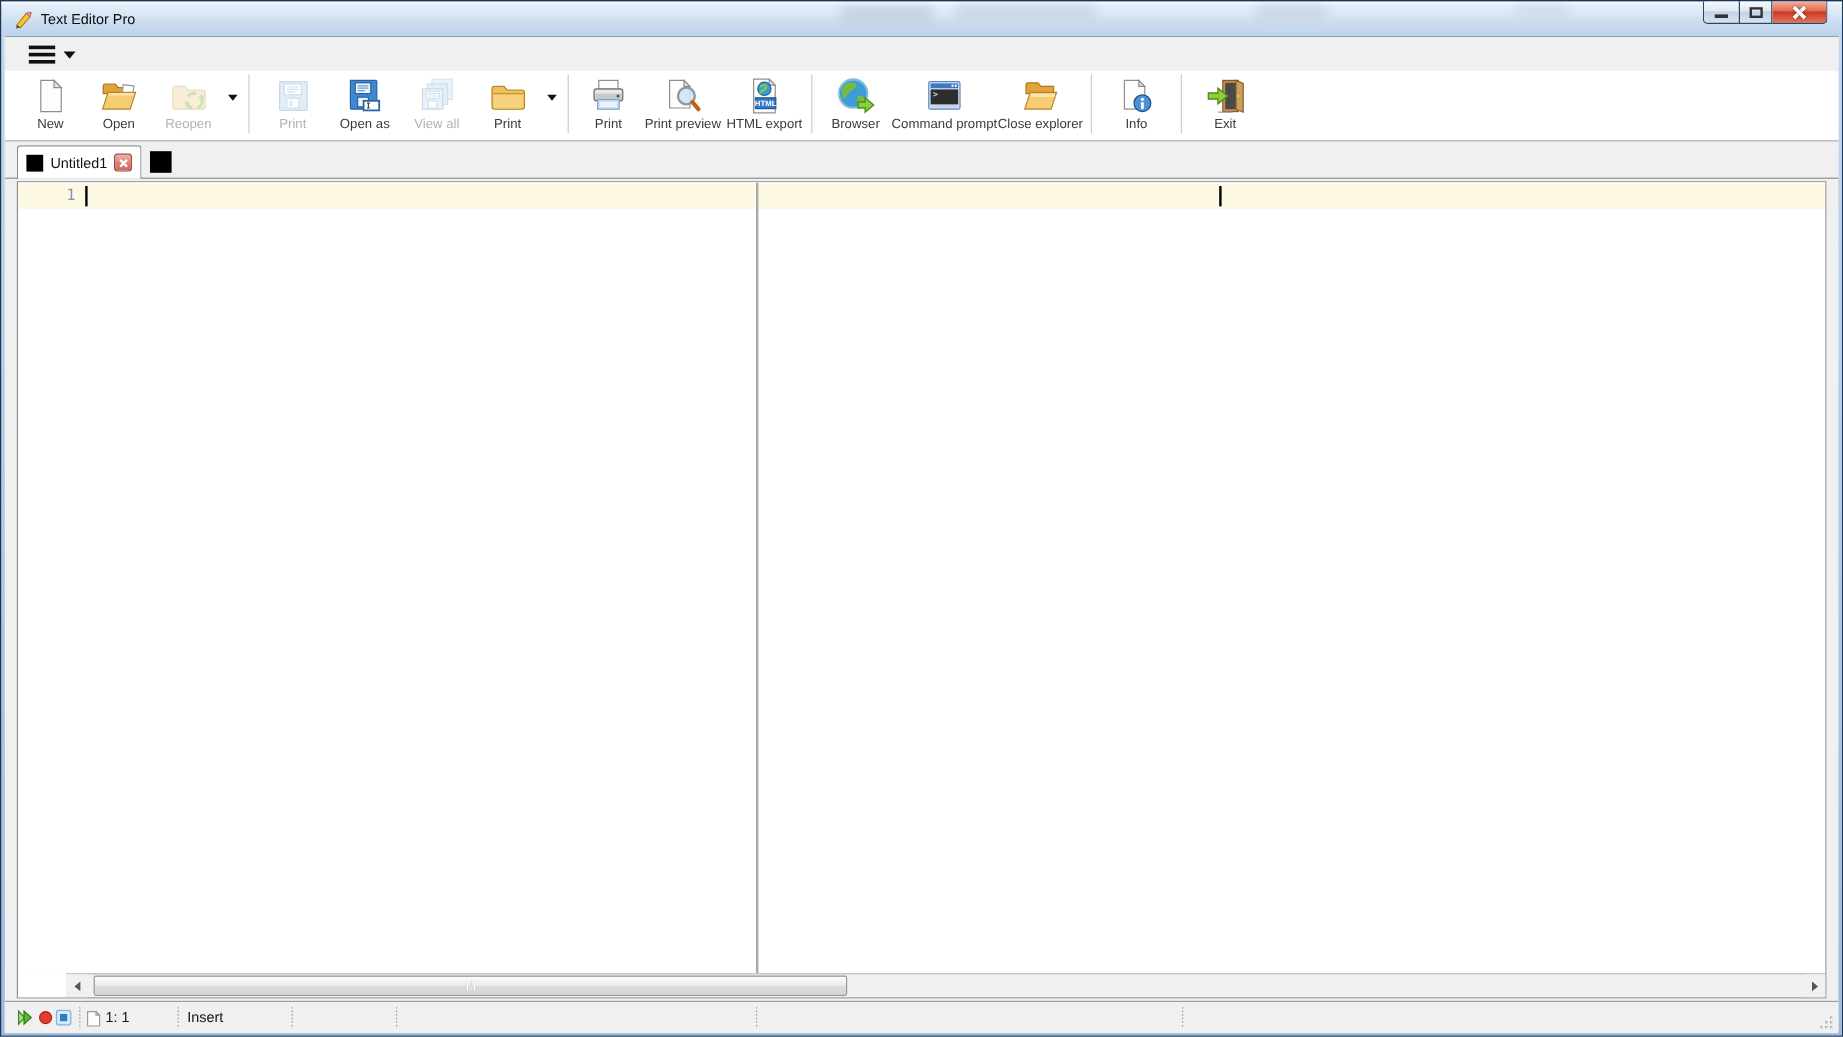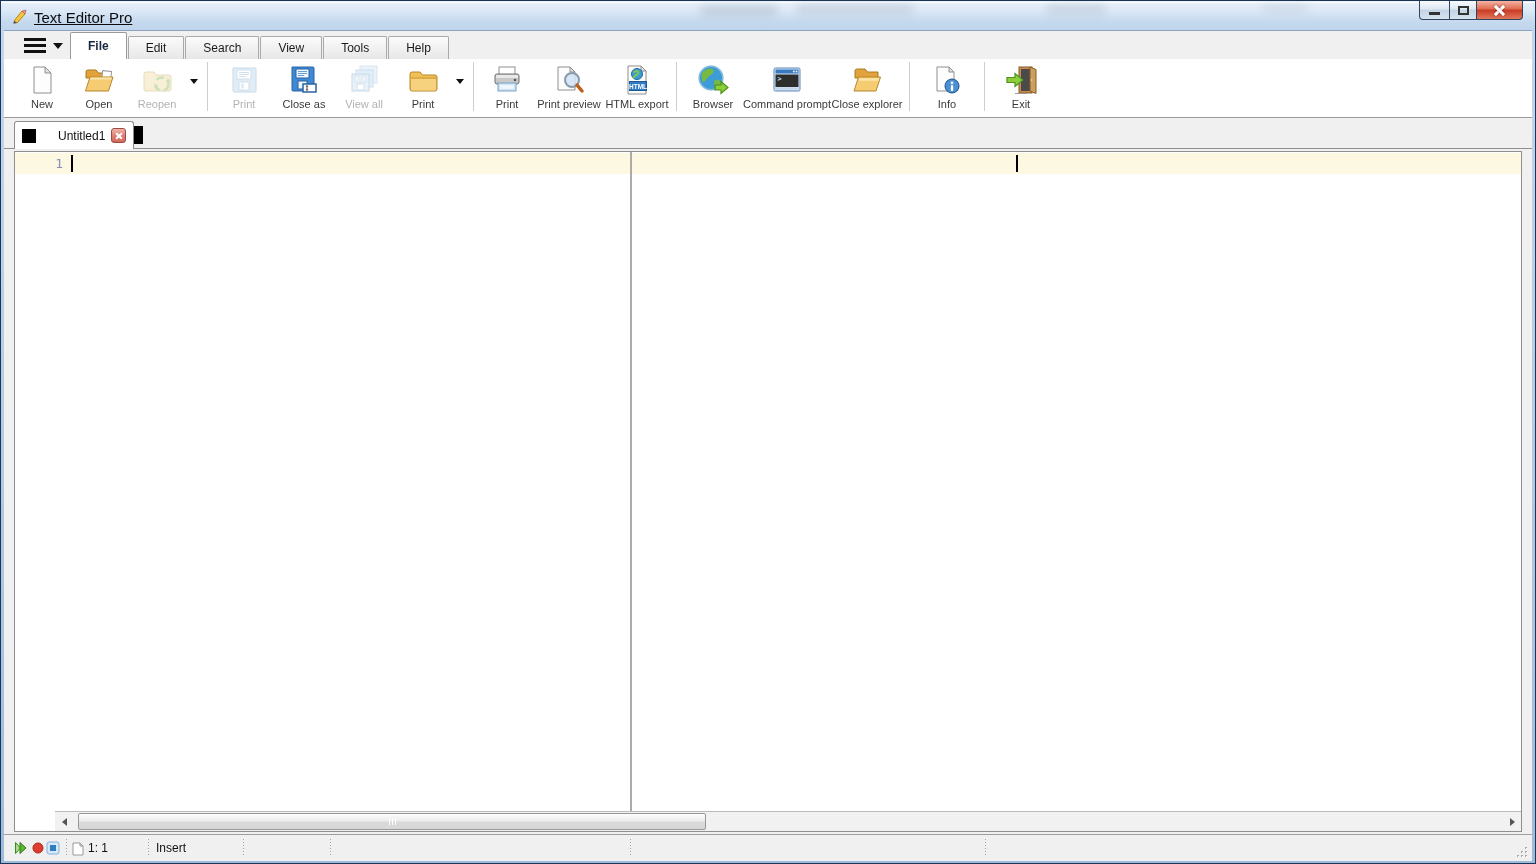--- a/index.html
+++ b/index.html
@@ -16,21 +16,21 @@
   .titlebar{position:absolute;left:0;top:0;width:1536px;height:30px;
     background:linear-gradient(180deg,#eaf2fb 0%,#d8e6f5 40%,#c6d9ee 70%,#bfd4ec 100%);
     border-top:1px solid #2c4a6b;}
   .titlebar .shine{position:absolute;left:0;top:1px;width:100%;height:1px;background:rgba(255,255,255,.8);}
   .smudge{position:absolute;border-radius:4px;background:#8e99ab;opacity:.38;filter:blur(5px);}
   .sm1{left:700px;top:5px;width:78px;height:9px;}
   .sm2{left:796px;top:3px;width:118px;height:10px;opacity:.28;}
   .sm3{left:1046px;top:4px;width:60px;height:9px;opacity:.30;}
   .sm4{left:1262px;top:3px;width:46px;height:8px;opacity:.22;}
   .app-icon{position:absolute;left:10px;top:6px;width:18px;height:18px;}
-  .app-title{position:absolute;left:34px;top:8px;font-size:15px;color:#0c0c0c;text-decoration:underline;}
+  .app-title{position:absolute;left:34px;top:8px;font-size:12px;color:#0c0c0c;}
   .winbtns{position:absolute;top:0;right:13px;display:flex;}
   .winbtn{height:19px;border:1px solid #30455e;border-top:none;
     background:linear-gradient(180deg,#f7fafd 0%,#dde8f2 45%,#c3d3e4 50%,#d6e3f0 100%);
     display:flex;align-items:center;justify-content:center;position:relative;}
   .winbtn.min{width:30px;border-radius:0 0 0 4px;border-right:none;}
   .winbtn.max{width:28px;}
   .winbtn.close{width:46px;border-radius:0 0 4px 0;border-left:none;
     background:linear-gradient(180deg,#f5b3a4 0%,#e06a4f 45%,#c83a23 50%,#e2775c 100%);}
   .glyph-min{width:11px;height:3px;background:#333;margin-top:6px;}
   .glyph-max{width:11px;height:9px;border:2px solid #333;background:transparent;}
@@ -64,21 +64,21 @@
   .tsep{width:1px;background:#cdcdcd;margin:3px 6px 6px 6px;}
   .tdrop{width:15px;display:flex;align-items:center;justify-content:center;margin-top:-14px;}
   .tdrop .caret-down{border-left-width:4px;border-right-width:4px;border-top-width:5px;}
 
   
   .doctabs{position:absolute;left:0;top:87px;width:100%;height:31px;background:#f0f0f0;border-bottom:1px solid #8f8f8f;}
   .dtab{position:absolute;left:10px;top:3px;height:28px;background:#fff;border:1px solid #8c8c8c;border-bottom:none;
     border-radius:3px 3px 0 0;display:flex;align-items:center;gap:6px;padding:0 7px;z-index:2;}
   .blacksq{background:#000;}
   .dtab .blacksq{width:14px;height:14px;}
-  .dtab-label{font-size:12px;color:#111;margin-left:16px;}
+  .dtab-label{font-size:12px;color:#111;}
   .dtab-close{width:15px;height:15px;border:1px solid #9c4a43;border-radius:3px;
     background:linear-gradient(180deg,#f2b4aa,#dd8276 50%,#d3685c);position:relative;}
   .dtab-close::before,.dtab-close::after{content:"";position:absolute;left:6px;top:3px;width:2px;height:8px;background:#fff;}
   .dtab-close::before{transform:rotate(45deg);}
   .dtab-close::after{transform:rotate(-45deg);}
   .loose-sq{position:absolute;left:121px;top:8px;width:18px;height:18px;}
 
   
   .editorpanel{position:absolute;left:10px;top:120px;width:1508px;height:681px;background:#fff;border:1px solid #8f8f8f;}
   .editarea{position:absolute;left:0;top:0;right:0;bottom:20px;background:#fff;overflow:hidden;}
@@ -146,40 +146,20 @@
 
   <div class="menurow">
     <div class="hamburger">
       <div class="hbars">
           <span></span>
           <span></span>
           <span></span>
         </div>
       <div class="caret-down"></div>
     </div>
-    <div class="mtabs">
-      <div class="mtab active">
-          <span>File</span>
-        </div>
-      <div class="mtab">
-          <span>Edit</span>
-        </div>
-      <div class="mtab">
-          <span>Search</span>
-        </div>
-      <div class="mtab">
-          <span>View</span>
-        </div>
-      <div class="mtab">
-          <span>Tools</span>
-        </div>
-      <div class="mtab">
-          <span>Help</span>
-        </div>
-    </div>
   </div>
 
   <div class="toolbar">
 
     <div class="tbtn" style="width:56px">
       <div class="ticon">
         <svg viewBox="0 0 32 32" width="32" height="32">
           <path d="M8 3 h11 l6 6 v20 H8 Z" fill="#fdfdfd" stroke="#8f8f8f"></path>
           <path d="M19 3 l6 6 h-6 Z" fill="#e3e3e3" stroke="#8f8f8f"></path>
         </svg>
@@ -233,21 +213,21 @@
       <div class="ticon">
         <svg viewBox="0 0 32 32" width="32" height="32">
           <path d="M4 3 h21 q1 0 1 1 v22 q0 1-1 1 H5 q-1 0-1-1 Z" fill="#3f88d4" stroke="#2a62a2"></path>
           <rect x="8" y="5" width="13" height="9" fill="#eef6fd" stroke="#2a62a2"></rect>
           <path d="M10 7.5 h9 M10 9.5 h9 M10 11.5 h6" stroke="#6aa0cf" fill="none"></path>
           <rect x="10" y="17" width="9" height="8" fill="#eef6fd" stroke="#2a62a2"></rect>
           <rect x="15" y="20" width="13" height="8" fill="#fff" stroke="#2a62a2" stroke-width="1.5"></rect>
           <path d="M19 22 v4 M17.8 22 h2.4 M17.8 26 h2.4" stroke="#444" fill="none"></path>
         </svg>
       </div>
-      <div class="tlabel">Close as</div>
+      <div class="tlabel">Open as</div>
     </div>
 
     <div class="tbtn disabled" style="width:60px">
       <div class="ticon">
         <svg viewBox="0 0 32 32" width="32" height="32">
           <g opacity="0.7">
               <rect x="12" y="2" width="17" height="17" fill="#bcd9ef" stroke="#86aecf"></rect>
             </g>
           <g opacity="0.85">
               <rect x="8" y="6" width="17" height="17" fill="#bcd9ef" stroke="#86aecf"></rect>

